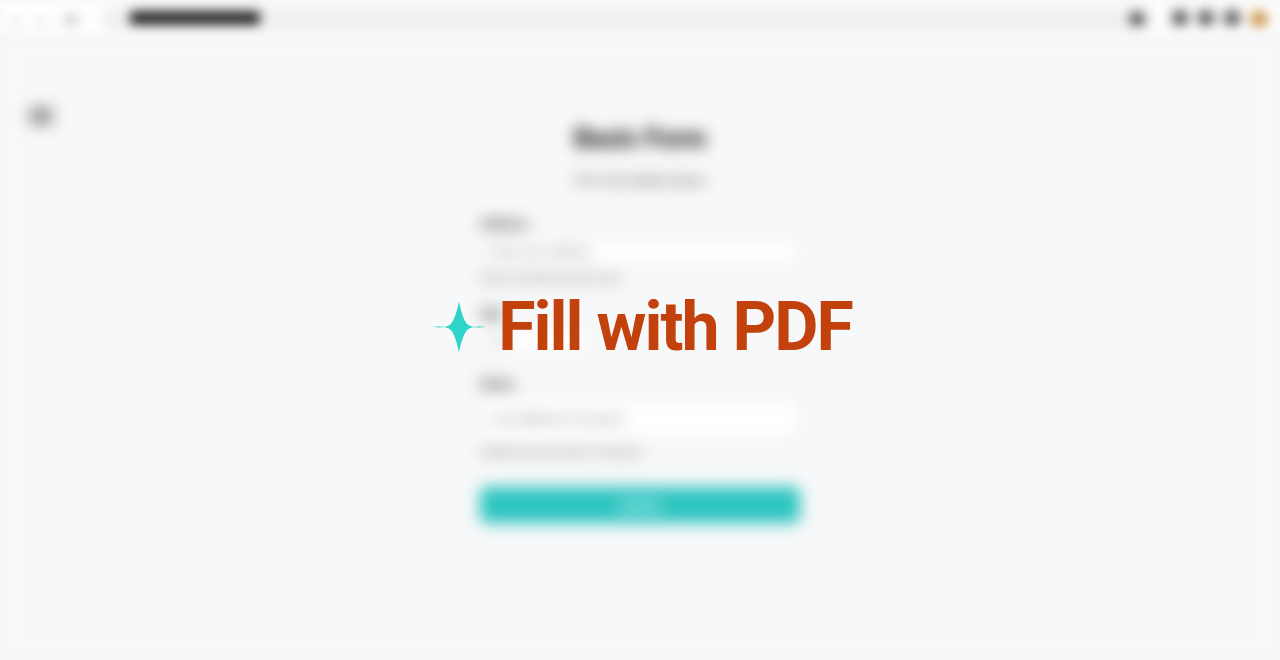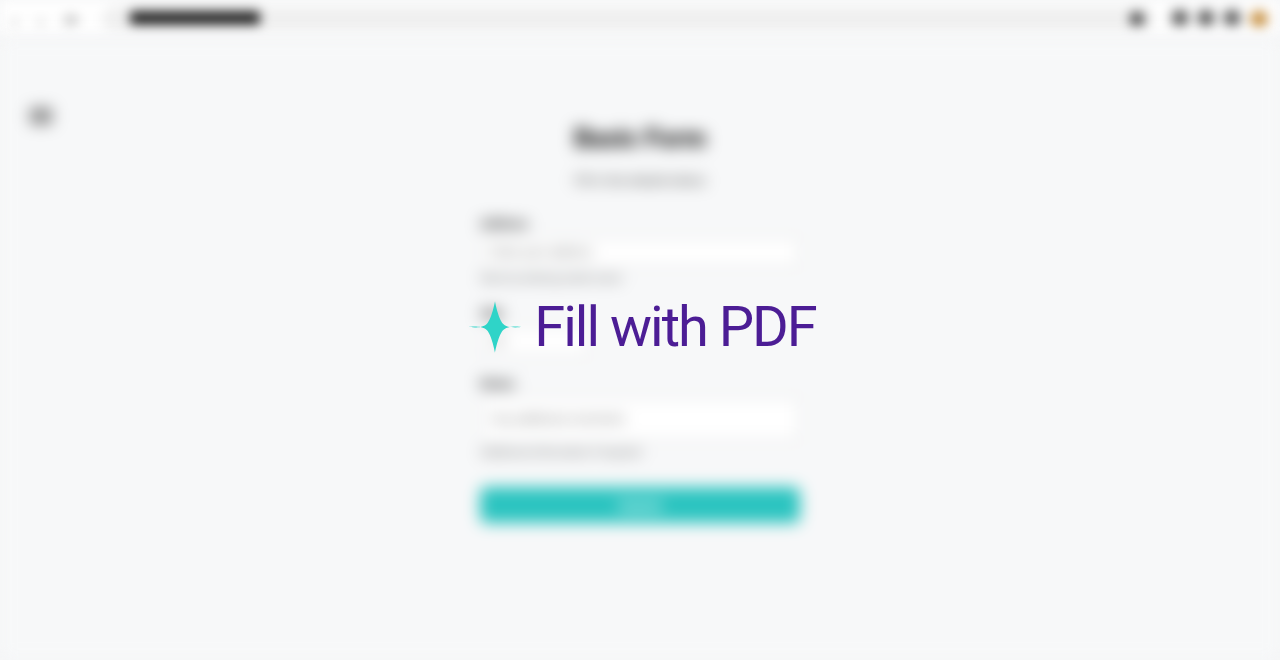--- a/index.html
+++ b/index.html
@@ -196,23 +196,23 @@
       transform: translateY(-3px);
     }
     
     .sparkle-icon {
       width: 62px;
       height: 62px;
       flex-shrink: 0;
     }
     
     .overlay-text {
-      font-size: 56px;
-      font-weight: 400;
-      color: #4c1d95;
+      font-size: 68px;
+      font-weight: 700;
+      color: #c2410c;
       letter-spacing: -2px;
       line-height: 1;
     }
   </style>
 </head>
 <body>
 
 <div class="browser-chrome">
   <div class="nav-controls">
     <span class="nav-dot">‹</span>

